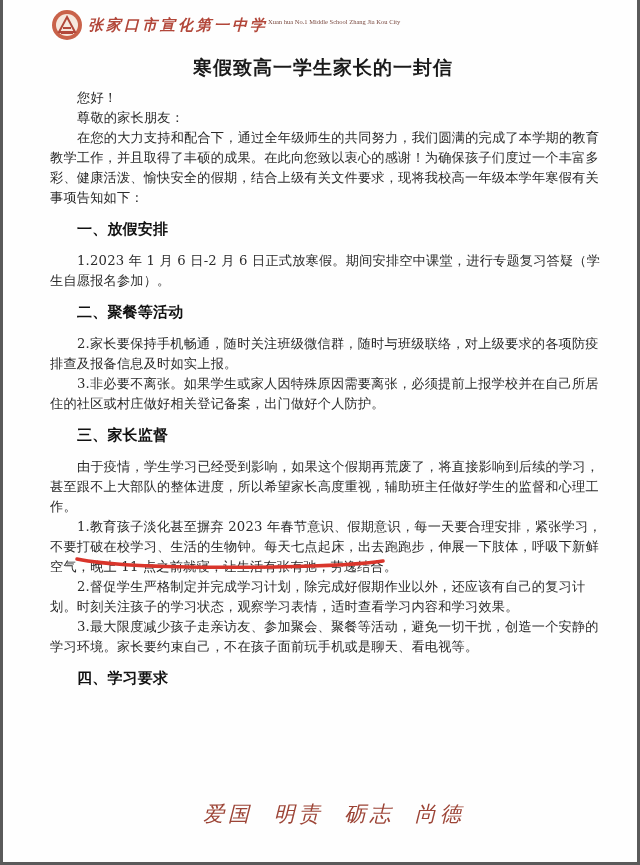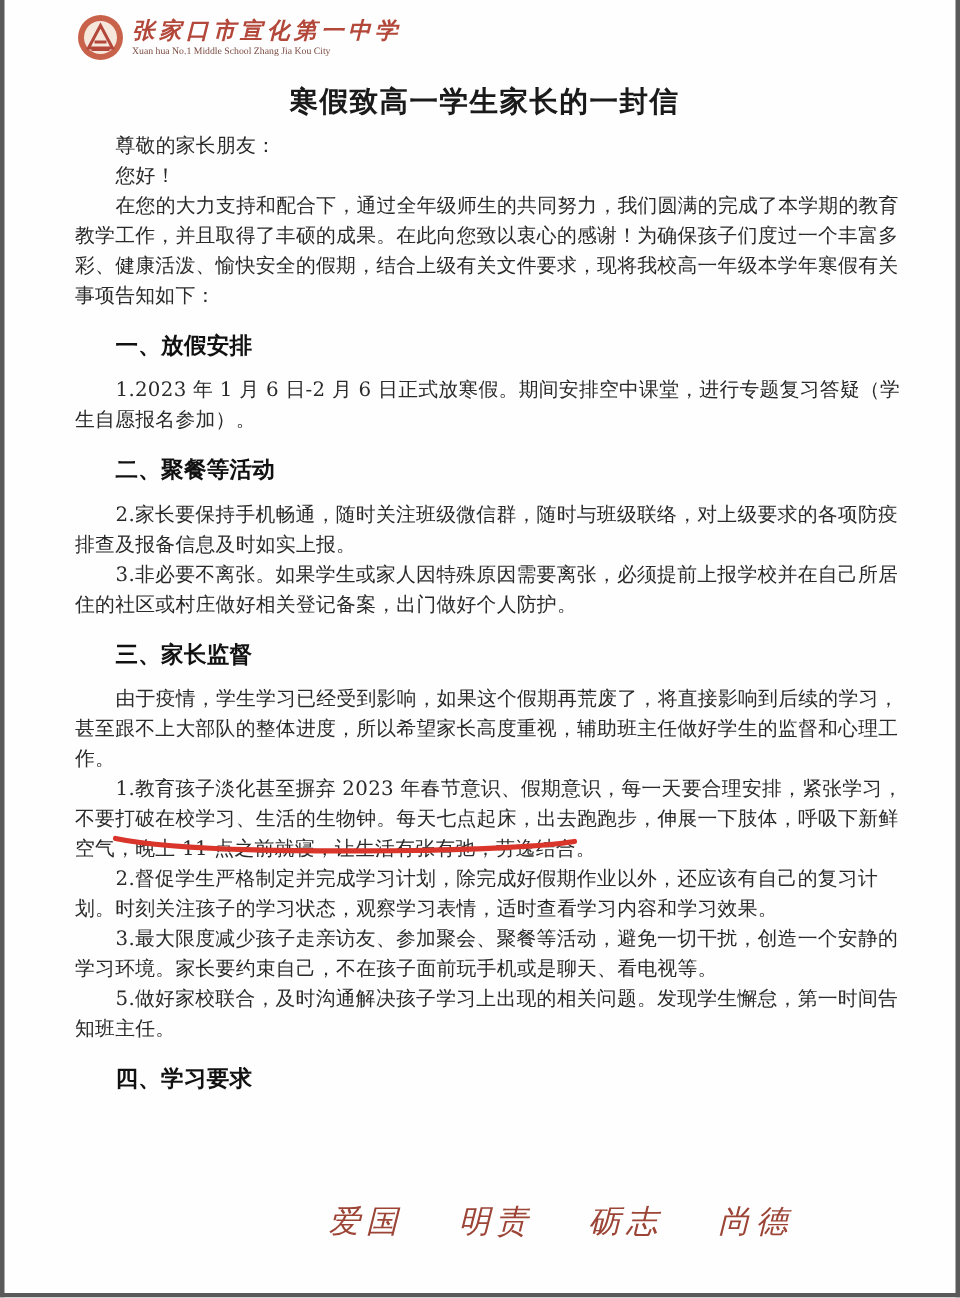--- a/index.html
+++ b/index.html
@@ -40,21 +40,21 @@
   }
   .logo::before {
     content: "";
     position: absolute;
     left: 4px; top: 4px;
     width: 22px; height: 22px;
     border-radius: 50%;
     background: #f6e7dd;
   }
   .logo svg { position: absolute; left: 0; top: 0; }
-  .school-block { display: flex; flex-direction: column; }
+  .school-block { display: flex; flex-direction: row; }
   .school-cn {
     font-family: "DejaVu Serif", serif;
     font-size: 15px;
     font-weight: bold;
     color: #b2473a;
     letter-spacing: 3px;
     font-style: italic;
     line-height: 18px;
   }
   .school-en {
@@ -81,21 +81,21 @@
     top: 88px;
     width: 560px;
     font-size: 13.2px;
     line-height: 20px;
     letter-spacing: 0.2px;
   }
   .content p { margin: 0; }
   .indent { text-indent: 27px; }
   .item { text-indent: 27px; }
   .section-head {
-    font-family: Liberation Serif, serif;
+    font-family: Liberation Mono, monospace;
     font-weight: bold;
     font-size: 15px;
     color: #111;
     padding-left: 27px;
     margin: 13px 0 10px 0 !important;
     line-height: 20px;
   }
   .highlight {
     position: relative;
   }
@@ -110,21 +110,21 @@
   .motto {
     position: absolute;
     left: 200px;
     top: 800px;
     font-family: "DejaVu Serif", serif;
     font-style: italic;
     font-size: 21px;
     color: #9c4436;
     letter-spacing: 4px;
   }
-  .motto span { margin-right: 10px; margin-left: 16px; }
+  .motto span { margin-right: 10px; }
 </style>
 </head>
 <body>
 
 <div class="frame">
 
   <div class="header">
     <div class="logo">
       <svg width="30" height="30" viewBox="0 0 30 30">
         <polygon points="15,7 23,22 7,22" fill="none" stroke="#b2473a" stroke-width="2"></polygon>
@@ -134,37 +134,36 @@
     </div>
     <div class="school-block">
       <div class="school-cn">张家口市宣化第一中学</div>
       <div class="school-en">Xuan hua No.1 Middle School Zhang Jia Kou City</div>
     </div>
   </div>
 
   <div class="title">寒假致高一学生家长的一封信</div>
 
   <div class="content">
+    <p class="indent">您好！</p>
     <p class="indent">尊敬的家长朋友：</p>
-    <p class="indent">您好！</p>
     <p class="indent">在您的大力支持和配合下，通过全年级师生的共同努力，我们圆满的完成了本学期的教育教学工作，并且取得了丰硕的成果。在此向您致以衷心的感谢！为确保孩子们度过一个丰富多彩、健康活泼、愉快安全的假期，结合上级有关文件要求，现将我校高一年级本学年寒假有关事项告知如下：</p>
 
     <p class="section-head">一、放假安排</p>
     <p class="item">1.2023 年 1 月 6 日-2 月 6 日正式放寒假。期间安排空中课堂，进行专题复习答疑（学生自愿报名参加）。</p>
 
     <p class="section-head">二、聚餐等活动</p>
     <p class="item">2.家长要保持手机畅通，随时关注班级微信群，随时与班级联络，对上级要求的各项防疫排查及报备信息及时如实上报。</p>
     <p class="item">3.非必要不离张。如果学生或家人因特殊原因需要离张，必须提前上报学校并在自己所居住的社区或村庄做好相关登记备案，出门做好个人防护。</p>
 
     <p class="section-head">三、家长监督</p>
     <p class="indent">由于疫情，学生学习已经受到影响，如果这个假期再荒废了，将直接影响到后续的学习，甚至跟不上大部队的整体进度，所以希望家长高度重视，辅助班主任做好学生的监督和心理工作。</p>
     <p class="item highlight">1.教育孩子淡化甚至摒弃 2023 年春节意识、假期意识，每一天要合理安排，紧张学习，不要打破在校学习、生活的生物钟。每天七点起床，出去跑跑步，伸展一下肢体，呼吸下新鲜空气，晚上 11 点之前就寝，让生活有张有弛，劳逸结合。</p>
     <p class="item">2.督促学生严格制定并完成学习计划，除完成好假期作业以外，还应该有自己的复习计划。时刻关注孩子的学习状态，观察学习表情，适时查看学习内容和学习效果。</p>
     <p class="item">3.最大限度减少孩子走亲访友、参加聚会、聚餐等活动，避免一切干扰，创造一个安静的学习环境。家长要约束自己，不在孩子面前玩手机或是聊天、看电视等。</p>
-    <p class="item">5.做好家校联合，及时沟通解决孩子学习上出现的相关问题。发现学生懈怠，第一时间告知班主任。</p>
 
     <p class="section-head">四、学习要求</p>
   </div>
 
   <svg class="red-underline" viewBox="0 0 310 20" preserveAspectRatio="none">
     <path d="M2,6 C40,14 120,15 200,14 C250,13 290,11 308,8" fill="none" stroke="#d9352b" stroke-width="3.5" stroke-linecap="round"></path>
   </svg>
 
   <div class="motto">
     <span>爱国</span>

